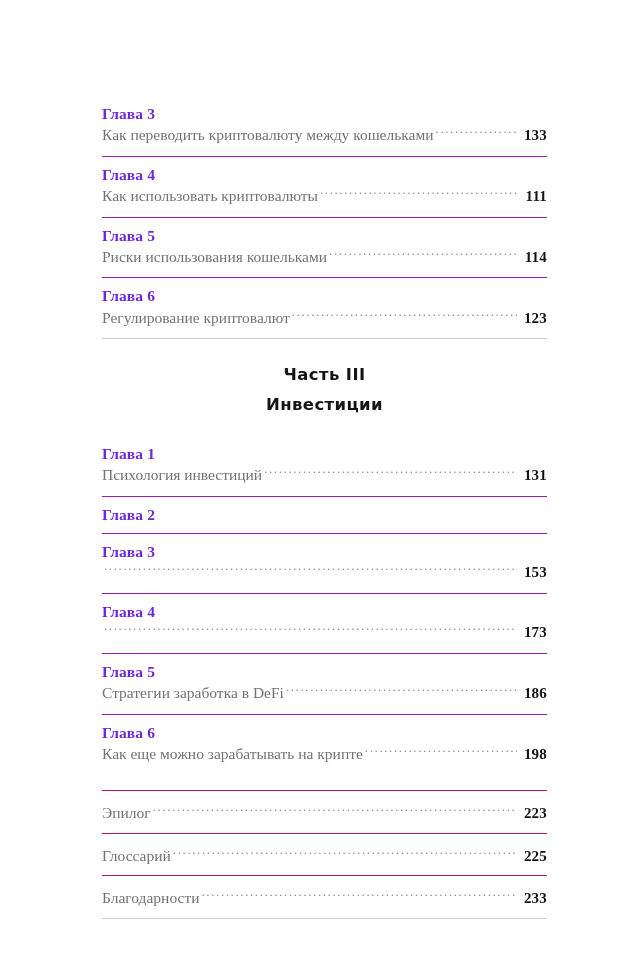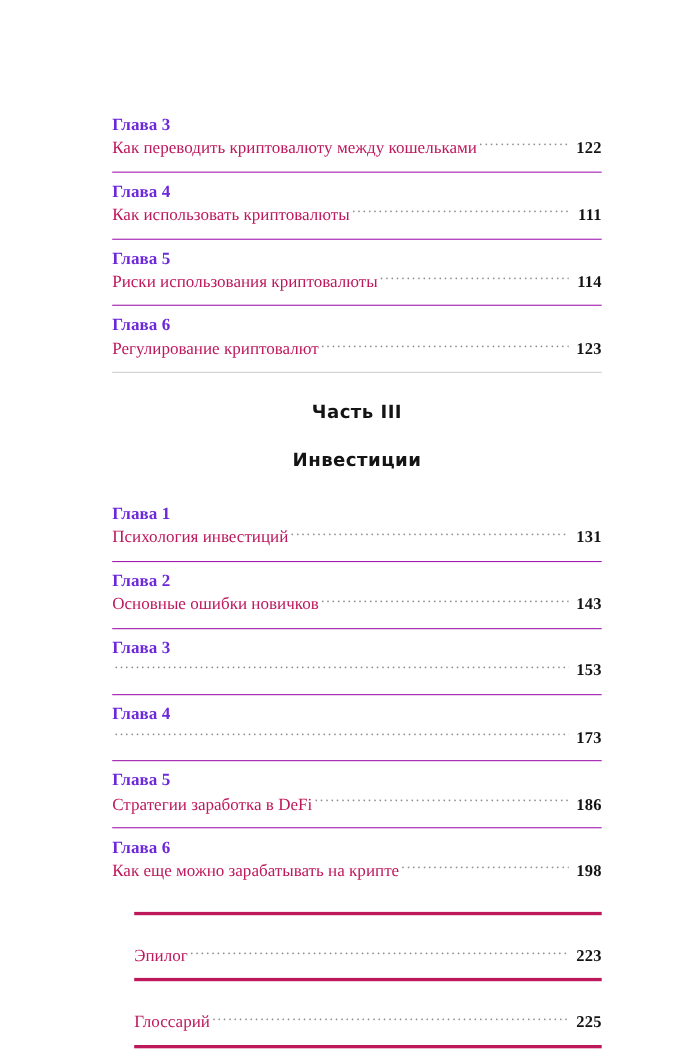--- a/index.html
+++ b/index.html
@@ -42,21 +42,21 @@
   .entry-line {
     display: flex;
     align-items: baseline;
     width: 100%;
     font-size: 15.5px;
     line-height: 1.5;
     white-space: nowrap;
   }
   .entry-title {
     flex: 0 0 auto;
-    color: #be185d;
+    color: #737373;
     text-align: center;
   }
   .leader {
     flex: 1 1 auto;
     overflow: hidden;
     margin: 0 2px;
     position: relative;
     height: 1em;
   }
   .leader::before {
@@ -85,36 +85,35 @@
     text-align: center;
     font-family: "DejaVu Sans", "Liberation Sans", sans-serif;
     font-weight: bold;
     color: #141414;
     margin-top: 26px;
     margin-bottom: 22px;
   }
   .part-number {
     font-size: 16.5px;
     letter-spacing: 0.4px;
-    margin-bottom: 25px;
+    margin-bottom: 11px;
   }
   .part-title {
     font-size: 16.5px;
     letter-spacing: 0.4px;
   }
 
   
   .backmatter {
     margin-top: 25px;
   }
   .back-entry {
-    border-top: 3px solid #be185d;
-    padding-top: 26px;
+    border-top: 1px solid #be185d;
+    padding-top: 10px;
     padding-bottom: 8px;
-    margin-left: 20px;
   }
   .back-entry.last {
     border-bottom: 1px solid #cfcfcf;
   }
   .back-entry .entry-line {
     font-size: 15.5px;
   }
 </style>
 </head>
 <body>
@@ -122,37 +121,37 @@
 <div class="page">
   <div class="toc">
 
     <div>
 
       <div class="entry no-rule">
         <div class="entry-label">Глава 3</div>
         <div class="entry-line">
           <span class="entry-title">Как переводить криптовалюту между кошельками</span>
           <span class="leader"></span>
-          <span class="entry-page">122</span>
+          <span class="entry-page">133</span>
         </div>
       </div>
 
       <div class="entry">
         <div class="entry-label">Глава 4</div>
         <div class="entry-line">
           <span class="entry-title">Как использовать криптовалюты</span>
           <span class="leader"></span>
           <span class="entry-page">111</span>
         </div>
       </div>
 
       <div class="entry">
         <div class="entry-label">Глава 5</div>
         <div class="entry-line">
-          <span class="entry-title">Риски использования криптовалюты</span>
+          <span class="entry-title">Риски использования кошельками</span>
           <span class="leader"></span>
           <span class="entry-page">114</span>
         </div>
       </div>
 
       <div class="entry">
         <div class="entry-label">Глава 6</div>
         <div class="entry-line">
           <span class="entry-title">Регулирование криптовалют</span>
           <span class="leader"></span>
@@ -174,25 +173,20 @@
         <div class="entry-label">Глава 1</div>
         <div class="entry-line">
           <span class="entry-title">Психология инвестиций</span>
           <span class="leader"></span>
           <span class="entry-page">131</span>
         </div>
       </div>
 
       <div class="entry">
         <div class="entry-label">Глава 2</div>
-        <div class="entry-line">
-          <span class="entry-title">Основные ошибки новичков</span>
-          <span class="leader"></span>
-          <span class="entry-page">143</span>
-        </div>
       </div>
 
       <div class="entry">
         <div class="entry-label">Глава 3</div>
         <div class="entry-line">
           <span class="leader"></span>
           <span class="entry-page">153</span>
         </div>
       </div>
 

